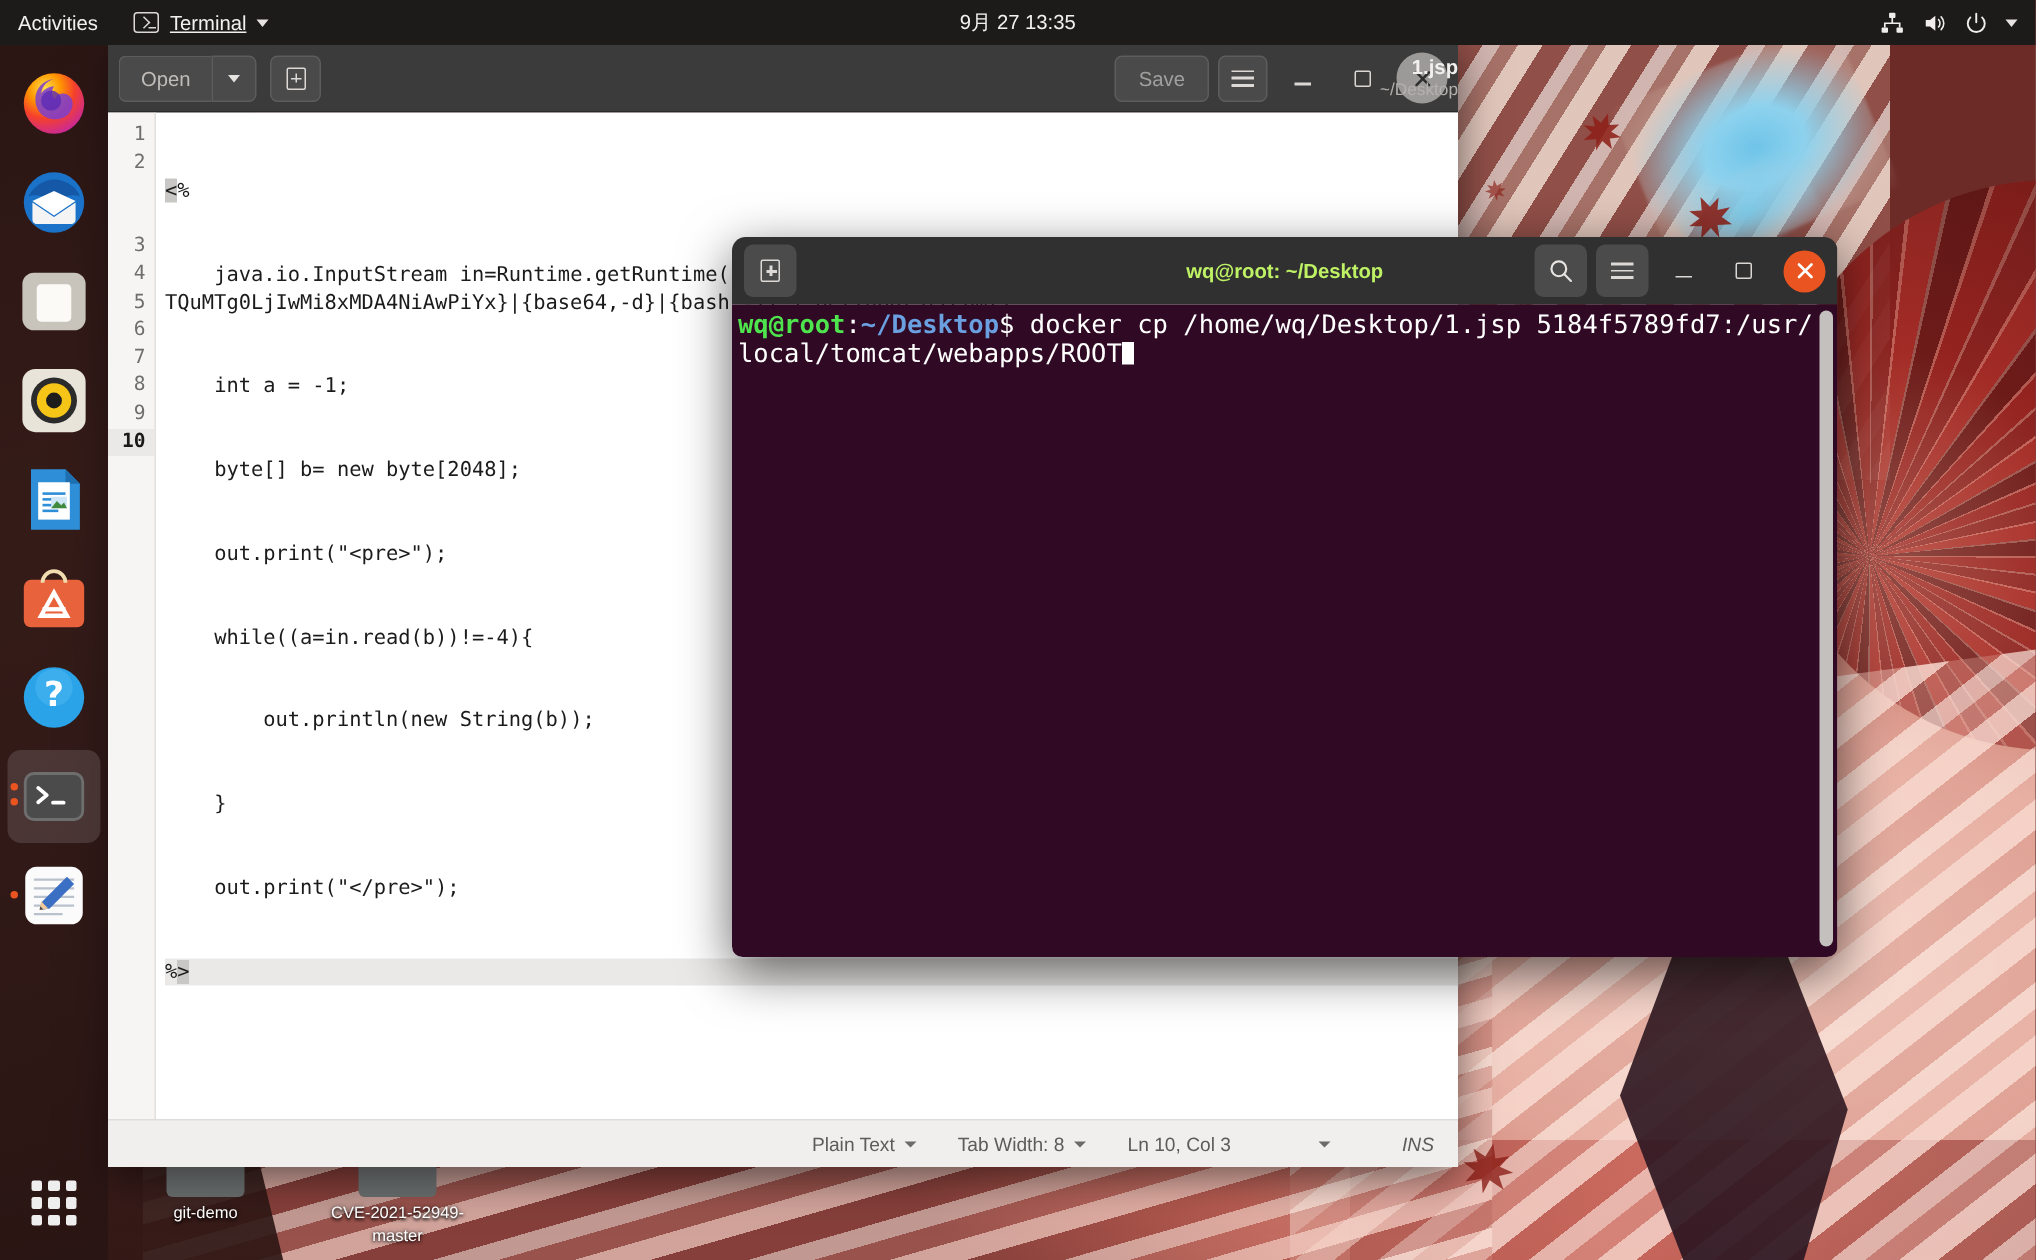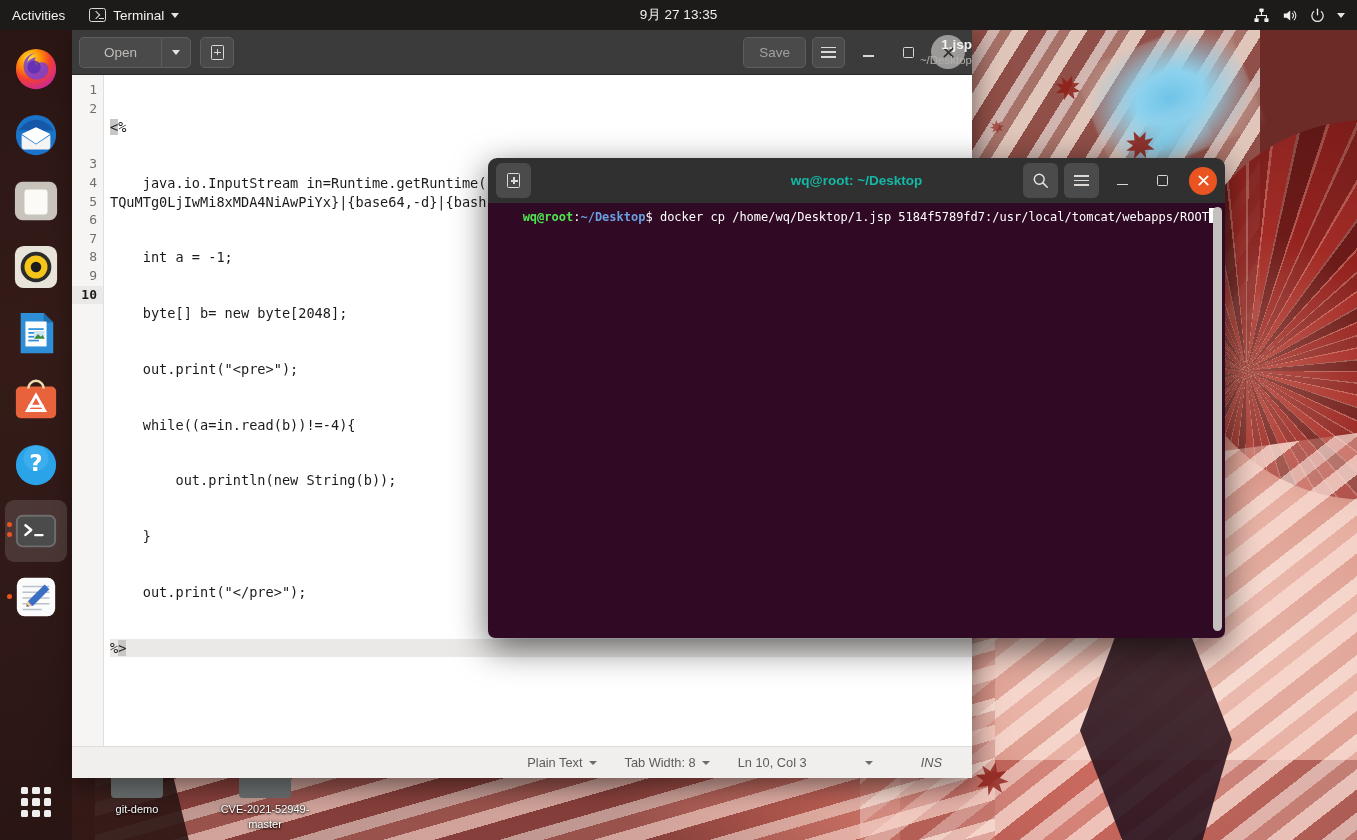--- a/index.html
+++ b/index.html
@@ -115,21 +115,21 @@
 
   
   #topbar {
     position: absolute; left: 0; top: 0; width: 1357px; height: 30px;
     background: #1d1b1a;
     display: flex; align-items: center;
     color: #f2f1f0; font-size: 13.5px;
     z-index: 50;
   }
   #activities { padding: 0 14px 0 12px; cursor: pointer; }
-  #app-menu { display: flex; align-items: center; gap: 7px; padding: 0 10px; cursor: pointer; }
+  #app-menu { display: flex; align-items: center; gap: 7px; padding: 0 10px; cursor: pointer; text-decoration: underline; }
   .termglyph {
     width: 17px; height: 14px; border: 1.6px solid #dcd9d6; border-radius: 2.5px;
     position: relative; display: inline-block;
   }
   .termglyph::before {
     content: ""; position: absolute; left: 2.5px; top: 3px;
     width: 5px; height: 5px;
     border-right: 1.6px solid #dcd9d6; border-bottom: 1.6px solid #dcd9d6;
     transform: rotate(-45deg);
   }
@@ -192,21 +192,21 @@
     height: 45px; background: #3b3b3b;
     display: flex; align-items: center; padding: 0 7px;
     border-bottom: 1px solid #2a2a2a; position: relative;
   }
   .g-btn {
     background: #4a4a4a; border: 1px solid #5d5d5d; color: #e3e1df;
     height: 31px; border-radius: 5px; font-size: 13.5px;
     display: flex; align-items: center; justify-content: center; cursor: pointer;
   }
   #open-group { display: flex; }
-  #open-btn { padding: 0 24px; border-radius: 5px 0 0 5px; border-right: none; color: #bfbcb9; }
+  #open-btn { padding: 0 14px; border-radius: 5px 0 0 5px; border-right: none; color: #bfbcb9; }
   #open-arrow { width: 30px; border-radius: 0 5px 5px 0; }
   #newtab-btn { width: 34px; margin-left: 9px; }
   .newdoc-glyph {
     width: 13px; height: 15px; border: 1.5px solid #ddd9d6; border-radius: 1.5px;
     position: relative; display: block;
   }
   .newdoc-glyph::before { content:""; position:absolute; left:2.6px; top:6px; width:7px; height:1.5px; background:#ddd9d6; }
   .newdoc-glyph::after { content:""; position:absolute; left:5.2px; top:3.4px; width:1.5px; height:6.6px; background:#ddd9d6; }
   #gedit-title {
     position: absolute; left: 16px; right: 0; text-align: right; pointer-events: none;
@@ -238,21 +238,21 @@
     font-family: "DejaVu Sans Mono", monospace; font-size: 13.6px; line-height: 18.6px;
     color: #1b1b1b; white-space: pre-wrap; word-break: break-all;
     overflow: hidden;
   }
   #code .row { min-height: 18.6px; }
   #code .row.cur { background: #ebe9e7; }
   .sel { background: #c8c7c5; }
   #gedit-status {
     height: 32px; background: #f0efee; border-top: 1px solid #dfdddb;
     display: flex; align-items: center; justify-content: flex-end;
-    gap: 0; padding-right: 30px;
+    gap: 0; padding-right: 16px;
     font-size: 12.8px; color: #5e5c5a;
   }
   .st { display: flex; align-items: center; gap: 6px; padding: 0 14px; cursor: pointer; }
   .st.plain { cursor: default; font-style: italic; }
   .st-caret { width:0;height:0;border-left:4px solid transparent;border-right:4px solid transparent;border-top:4.5px solid #6d6b69; }
 
   
   #terminal {
     position: absolute; left: 488px; top: 158px; width: 737px; height: 480px;
     z-index: 30; border-radius: 9px 9px 7px 7px;
@@ -262,30 +262,30 @@
   #term-header {
     height: 45px; background: #303030;
     display: flex; align-items: center; padding: 0 8px; position: relative;
   }
   .t-btn {
     background: #4b4b4b; width: 35px; height: 35px; border-radius: 6px;
     display: flex; align-items: center; justify-content: center; cursor: pointer;
   }
   #term-title {
     position: absolute; left: 0; right: 0; text-align: center;
-    color: #14b8a6; font-size: 13.5px; font-weight: bold; pointer-events: none;
+    color: #bef264; font-size: 13.5px; font-weight: bold; pointer-events: none;
   }
   #term-right { margin-left: auto; display: flex; align-items: center; gap: 6px; }
   #t-close { background: #e95420; width: 28px; height: 28px; border-radius: 50%;
              display:flex;align-items:center;justify-content:center;cursor:pointer; margin-left: 4px; }
   #term-body {
     height: 435px; background: #300a24; position: relative;
     padding: 5px 8px 0 4px;
-    font-family: "DejaVu Sans Mono", monospace; font-size: 12px; line-height: 18.5px;
-    color: #ffffff; white-space: pre-wrap; word-break: break-all; text-align: right;
+    font-family: "DejaVu Sans Mono", monospace; font-size: 17px; line-height: 18.5px;
+    color: #ffffff; white-space: pre-wrap; word-break: break-all;
   }
   .t-user { color: #4ee44e; font-weight: bold; }
   .t-path { color: #6a9fe0; font-weight: bold; }
   .t-plain { color: #ffffff; }
   #t-cursor { display: inline-block; width: 8px; height: 15px; background: #ffffff; vertical-align: -2px; }
   #term-scroll {
     position: absolute; right: 3px; top: 4px; width: 9px; height: 424px;
     background: #c3c0be; border-radius: 5px;
   }
 </style>

